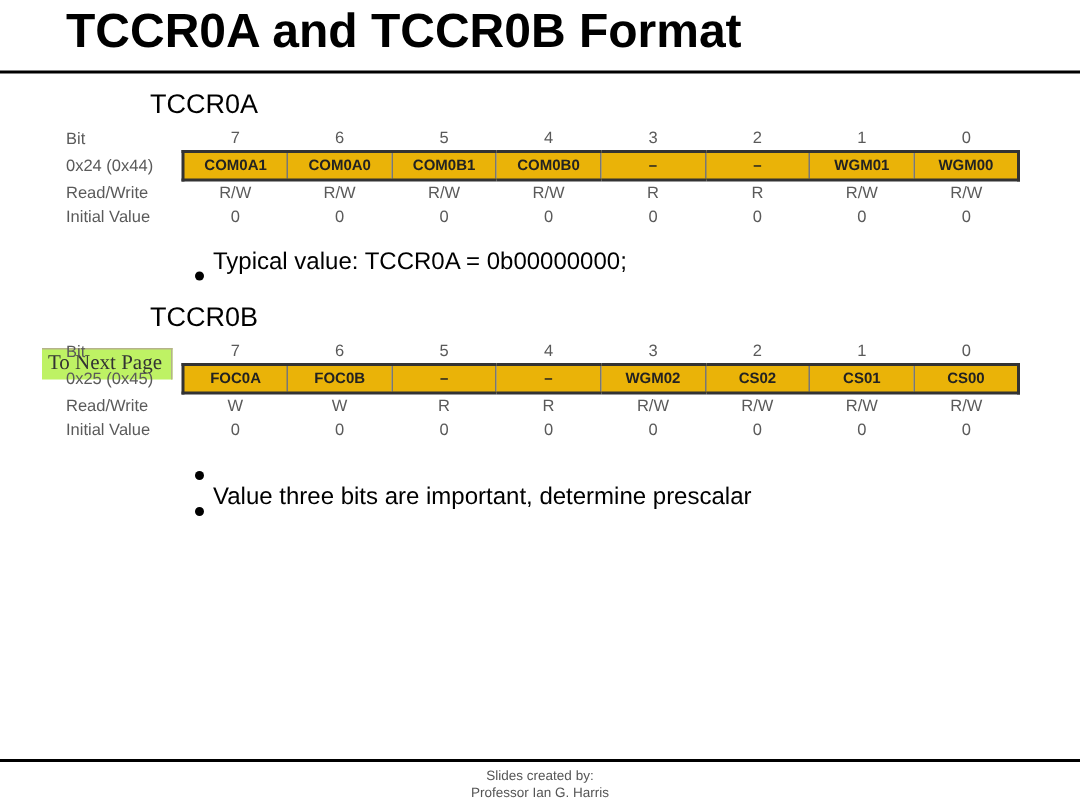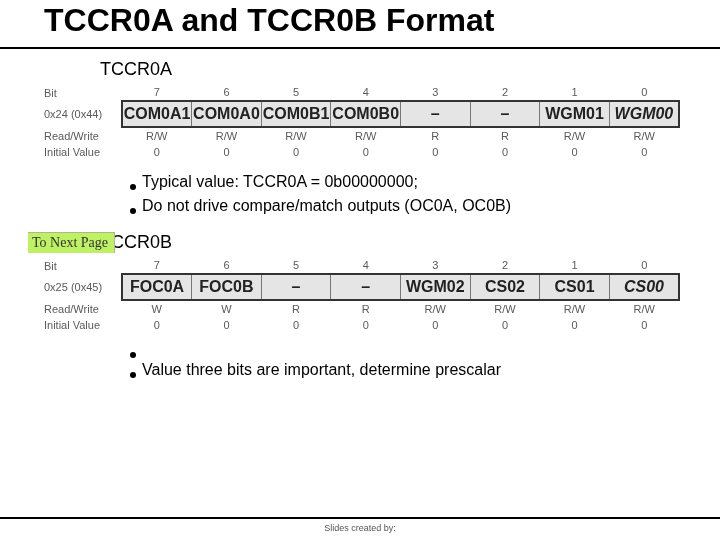--- a/index.html
+++ b/index.html
@@ -41,48 +41,48 @@
     padding: 2px 0;
     height: 16px;
   }
   .reg-table .rowlabel {
     text-align: left;
     padding-left: 4px;
     width: 82px;
   }
   .reg-table .bitcell {
     border: 1px solid #777;
-    background: #e5e5e5;
+    background: #eab308;
     color: #222;
-    font-size: 16px;
+    font-size: 10px;
     font-weight: bold;
     padding: 3px 0;
   }
   .reg-table .bitcell.first { border-left: 2px solid #333; }
-  .reg-table .bitcell.last  { border-right: 2px solid #333; font-style: italic; }
+  .reg-table .bitcell.last  { border-right: 2px solid #333; }
   .reg-table .bitrow td.bitcell { border-top: 2px solid #333; border-bottom: 2px solid #333; }
   .nextpage {
     position: absolute;
     left: 28px;
     top: 232px;
     font-family: Georgia, 'Times New Roman', serif;
     font-size: 14px;
     background: #bef264;
     border: 1px solid #b5b38a;
     border-left: none;
     border-bottom: none;
     padding: 2px 6px 2px 4px;
     color: #333;
   }
   .bullets {
     margin: 10px 0 14px 130px;
     font-size: 16px;
     line-height: 1.5;
   }
-  .bullets .row { display: flex; align-items: center; }
+  .bullets .row { display: flex; align-items: flex-end; }
   .bullets .dot {
     width: 6px; height: 6px; background: #000; border-radius: 50%;
     margin: 9px 6px 0 0; flex: none;
   }
   .footer {
     position: absolute;
     left: 0; right: 0;
     bottom: 6px;
     text-align: center;
     font-size: 9px;
@@ -149,24 +149,20 @@
     </table>
 </div>
 
 <div class="nextpage">To Next Page</div>
 
 <div class="bullets">
   <div class="row">
       <span class="dot"></span>
       <span>Typical value: TCCR0A = 0b00000000;</span>
     </div>
-  <div class="row">
-      <span class="dot"></span>
-      <span>Do not drive compare/match outputs (OC0A, OC0B)</span>
-    </div>
 </div>
 
 <div class="section-label">TCCR0B</div>
 <div class="reg-wrap">
   <table class="reg-table">
     <tbody>
         <tr>
       <td class="rowlabel">Bit</td>
       <td>7</td>
       <td>6</td>
@@ -219,13 +215,14 @@
       <span class="dot"></span>
     </div>
   <div class="row">
       <span class="dot"></span>
       <span>Value three bits are important, determine prescalar</span>
     </div>
 </div>
 
 <div class="footer">
   <div>Slides created by:</div>
+  <div>Professor Ian G. Harris</div>
 </div>
 
 </body></html>

